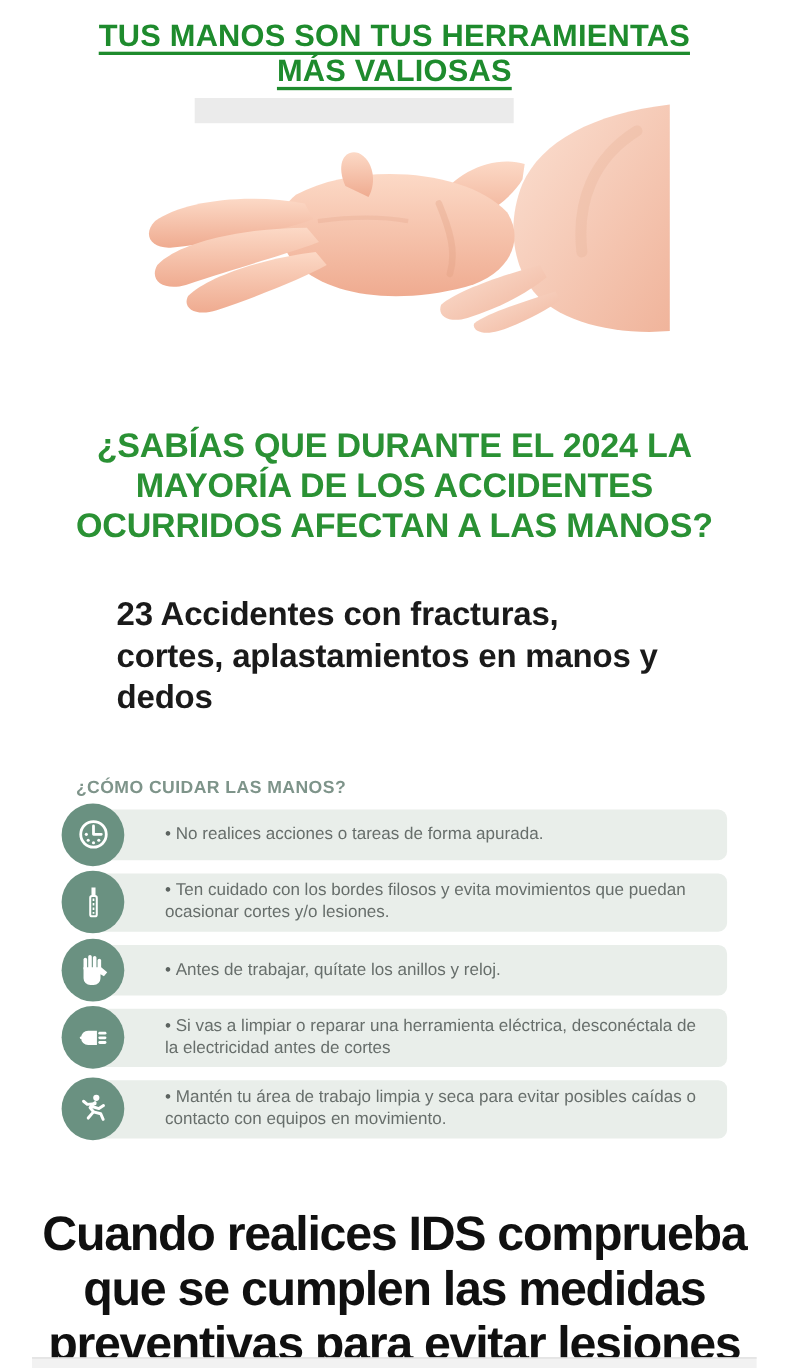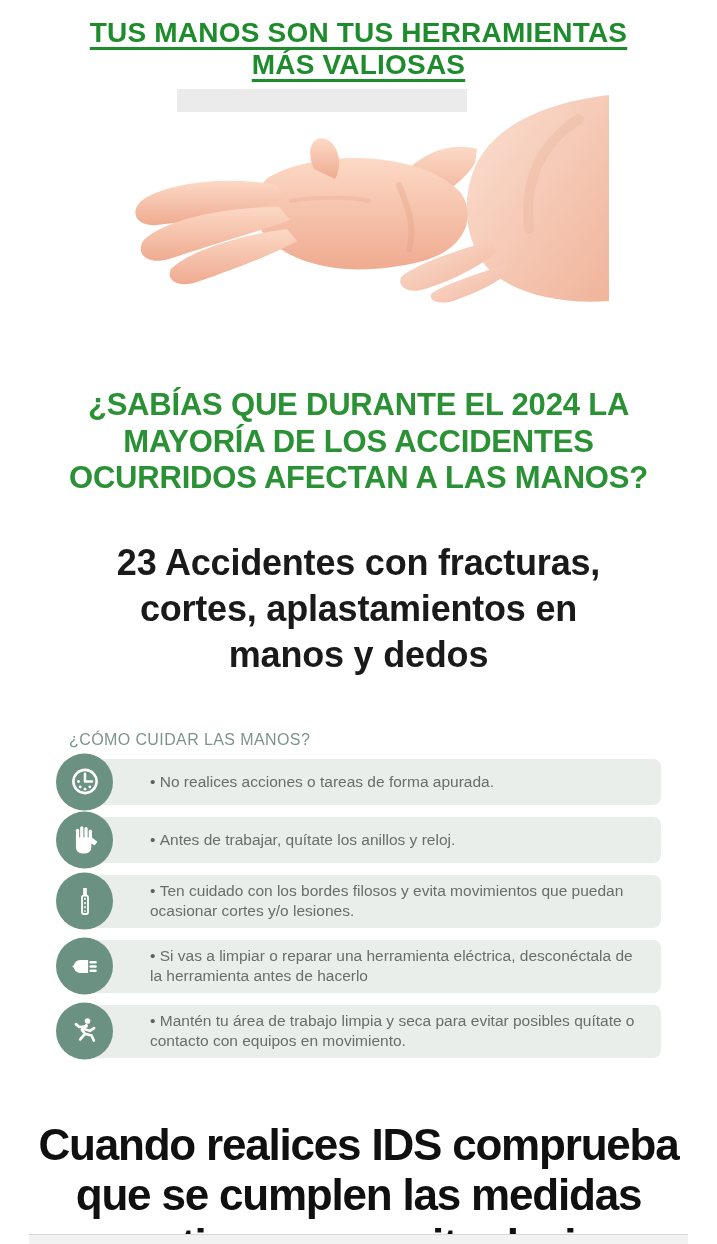--- a/index.html
+++ b/index.html
@@ -41,33 +41,32 @@
     font-size:31px;
     font-weight:700;
     line-height:1.18;
     letter-spacing:-.2px;
     color:var(--heading-green,#2a9134);
   }
   
   .accident-stat {
     margin:43px auto 0;
     max-width:505px;
-    text-align:center;
-    font-size:36px;
+    font-size:30px;
     font-weight:700;
     line-height:1.28;
     letter-spacing:-.2px;
     color:var(--stat-black,#1a1a1a);
   }
   
   .care-section { margin:53px 27px 0; }
   .care-heading {
     margin:0 0 10px 13px;
     font-size:16px;
-    font-weight:400;
+    font-weight:700;
     letter-spacing:.4px;
     color:var(--section-heading-gray-green,#7e948a);
   }
   .care-rows { display:flex; flex-direction:column; gap:12px; }
   .care-row { position:relative; min-height:46px; }
   .care-bar {
     margin-left:14px;
     min-height:46px;
     background:var(--item-bar-bg,#e9eeea);
     border-radius:8px;
@@ -174,78 +173,78 @@
           </svg>
         </span>
         <div class="care-bar">
           <span class="care-text">No realices acciones o tareas de forma apurada.</span>
         </div>
       </div>
 
       <div class="care-row">
         <span class="icon-circle">
           <svg viewBox="0 0 24 24">
+            <path d="M10.7 2.4 h2.6 v5.4 h-2.6 z" fill="#fff"></path>
+            <rect x="9.9" y="7.8" width="4.2" height="13" rx="1.2" fill="none" stroke="#fff" stroke-width="1.3"></rect>
+            <path d="M12 9.4 v9.8" stroke="#fff" stroke-width="1.1" stroke-dasharray="1.6 1.3" fill="none"></path>
+          </svg>
+        </span>
+        <div class="care-bar">
+          <span class="care-text">Ten cuidado con los bordes filosos y evita movimientos que puedan ocasionar cortes y/o lesiones.</span>
+        </div>
+      </div>
+
+      <div class="care-row">
+        <span class="icon-circle">
+          <svg viewBox="0 0 24 24">
             <g fill="#fff">
               <rect x="5.6" y="4.4" width="2.3" height="8" rx="1.15"></rect>
               <rect x="8.6" y="2.6" width="2.3" height="9.6" rx="1.15"></rect>
               <rect x="11.6" y="3.2" width="2.3" height="9" rx="1.15"></rect>
               <rect x="14.6" y="5" width="2.3" height="7.4" rx="1.15"></rect>
               <path d="M5.6 10.5 h11.3 l3.9 3.1 -2.1 2.6 -2.2 -1.3 v2.6 a4.4 4.4 0 0 1 -4.4 4.4 h-2.1 a4.4 4.4 0 0 1 -4.4 -4.4 z"></path>
             </g>
           </svg>
         </span>
         <div class="care-bar">
           <span class="care-text">Antes de trabajar, quítate los anillos y reloj.</span>
         </div>
       </div>
 
       <div class="care-row">
         <span class="icon-circle">
           <svg viewBox="0 0 24 24">
-            <path d="M10.7 2.4 h2.6 v5.4 h-2.6 z" fill="#fff"></path>
-            <rect x="9.9" y="7.8" width="4.2" height="13" rx="1.2" fill="none" stroke="#fff" stroke-width="1.3"></rect>
-            <path d="M12 9.4 v9.8" stroke="#fff" stroke-width="1.1" stroke-dasharray="1.6 1.3" fill="none"></path>
-          </svg>
-        </span>
-        <div class="care-bar">
-          <span class="care-text">Ten cuidado con los bordes filosos y evita movimientos que puedan ocasionar cortes y/o lesiones.</span>
-        </div>
-      </div>
-
-      <div class="care-row">
-        <span class="icon-circle">
-          <svg viewBox="0 0 24 24">
             <g fill="#fff">
               <rect x="3.2" y="11.2" width="3.4" height="1.6" rx=".8"></rect>
               <path d="M8.6 7.4 a4.6 4.6 0 0 0 0 9.2 h5.6 v-9.2 z"></path>
               <rect x="15.1" y="8.1" width="5.2" height="1.8" rx=".9"></rect>
               <rect x="15.1" y="11.1" width="5.2" height="1.8" rx=".9"></rect>
               <rect x="15.1" y="14.1" width="5.2" height="1.8" rx=".9"></rect>
             </g>
           </svg>
         </span>
         <div class="care-bar">
-          <span class="care-text">Si vas a limpiar o reparar una herramienta eléctrica, desconéctala de la herramienta antes de hacerlo</span>
+          <span class="care-text">Si vas a limpiar o reparar una herramienta eléctrica, desconéctala de la electricidad antes de cortes</span>
         </div>
       </div>
 
       <div class="care-row">
         <span class="icon-circle">
           <svg viewBox="0 0 24 24">
             <circle cx="13.8" cy="4.6" r="2" fill="#fff"></circle>
             <g stroke="#fff" stroke-width="1.9" fill="none" stroke-linecap="round" stroke-linejoin="round">
               <path d="M13 7.6 L9.8 10.8 L12 13.6 L8.6 17.6"></path>
               <path d="M10.5 10 L15.5 11.5 L18.4 9.6"></path>
               <path d="M12 13.6 L16.6 14.8 L18.2 18.4"></path>
               <path d="M13 8.4 L8 8.8 L5.6 6.8"></path>
             </g>
           </svg>
         </span>
         <div class="care-bar">
-          <span class="care-text">Mantén tu área de trabajo limpia y seca para evitar posibles quítate o contacto con equipos en movimiento.</span>
+          <span class="care-text">Mantén tu área de trabajo limpia y seca para evitar posibles caídas o contacto con equipos en movimiento.</span>
         </div>
       </div>
 
 
     </div>
   </section>
 
   <h2 class="footer-message">Cuando realices IDS comprueba que se cumplen las medidas preventivas para evitar lesiones</h2>
 
   <div class="bottom-edge"></div>

